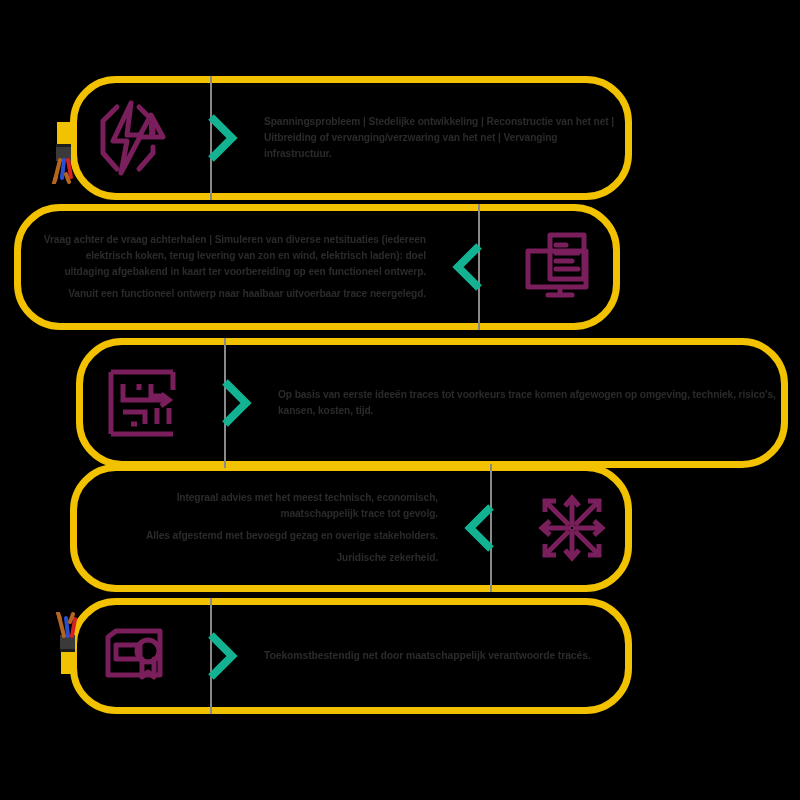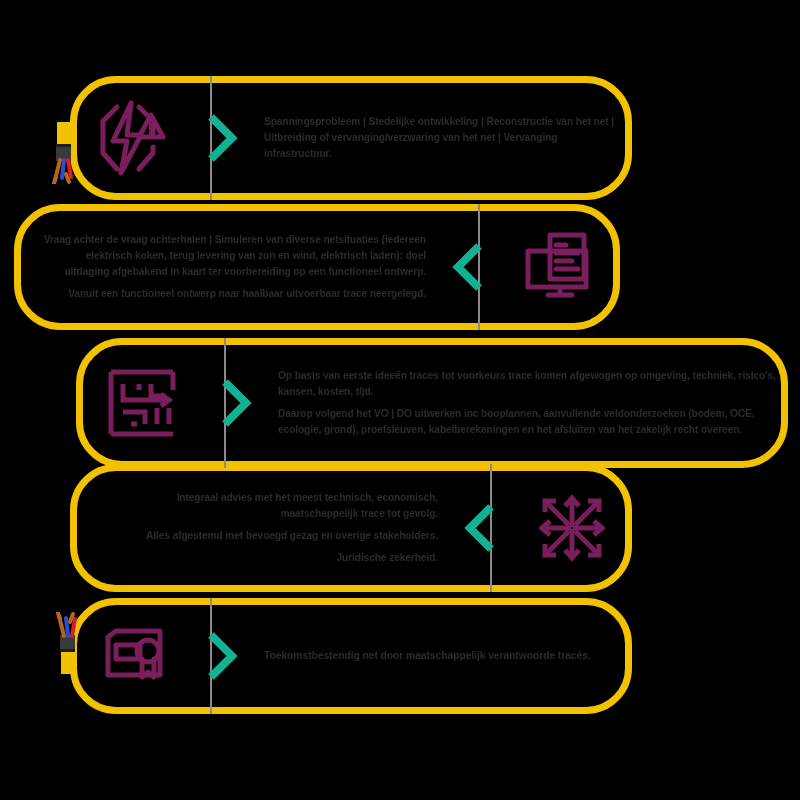--- a/index.html
+++ b/index.html
@@ -182,21 +182,20 @@
       </svg>
     </div>
     <div class="chev-cell">
       <div class="vline" style="background: rgb(138, 138, 138);"></div>
       <svg class="chev" width="34" height="52" viewBox="0 0 34 52" fill="none" stroke="#12b292" stroke-width="8" stroke-linecap="butt" stroke-linejoin="miter">
         <path d="M6 5 L27 26 L6 47"></path>
       </svg>
     </div>
     <div class="text-cell" style="color: rgb(43, 43, 43);">
       <p>Op basis van eerste ideeën traces tot voorkeurs trace komen afgewogen op omgeving, techniek, risico's, kansen, kosten, tijd.</p>
-      <p>Daarop volgend het VO | DO uitwerken inc booplannen, aanvullende veldonderzoeken (bodem, OCE, ecologie, grond), proefsleuven, kabelberekeningen en het afsluiten van het zakelijk recht overeen.</p>
     </div>
   </div>
 
   <div class="row r4">
     <div class="icon-cell">
       <svg width="78" height="78" viewBox="0 0 78 78" fill="none" stroke="#7a1f5c" stroke-width="5" stroke-linejoin="miter" stroke-linecap="butt">
         <path d="M39 38 L39 10"></path>
         <path d="M32 17 L39 9 L46 17"></path>
         <path d="M39 40 L39 68"></path>
         <path d="M32 61 L39 69 L46 61"></path>

